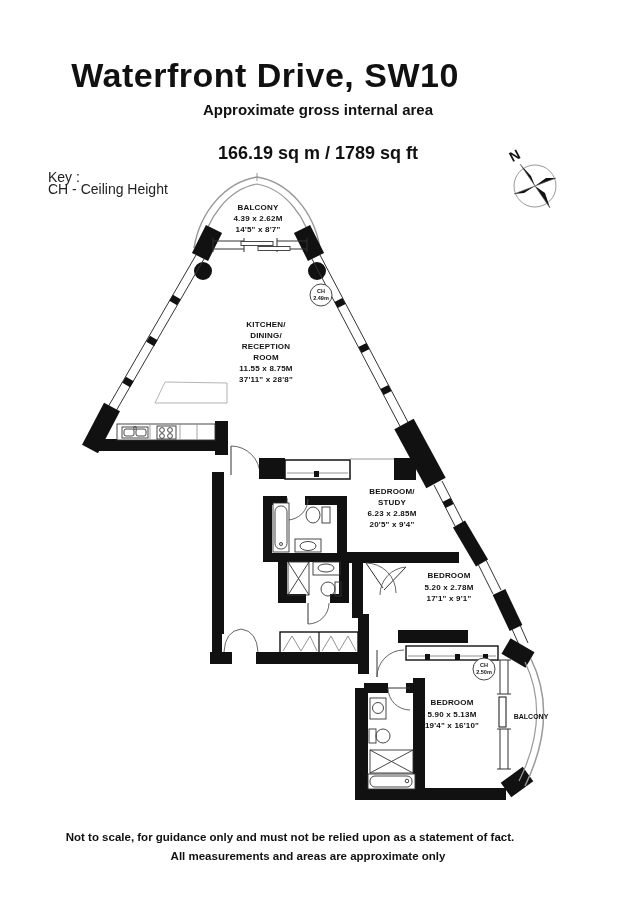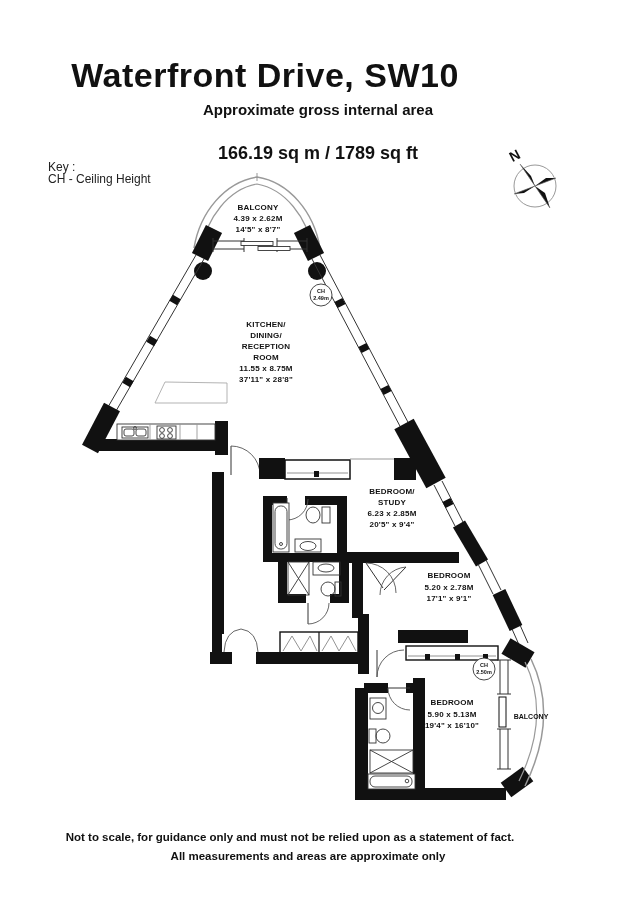--- a/index.html
+++ b/index.html
@@ -2,21 +2,21 @@
 <html><head>
 <meta charset="utf-8">
 <style>
   html,body{margin:0;padding:0;background:#fff;}
   .page{position:relative;width:636px;height:900px;background:#fff;overflow:hidden;
         font-family:"Liberation Sans",sans-serif;color:#111;}
   .abs{position:absolute;}
   .title{top:56px;left:0;width:530px;text-align:center;font-size:34px;font-weight:bold;letter-spacing:.5px;}
   .subtitle{top:101px;left:0;width:636px;text-align:center;font-size:15px;font-weight:bold;}
   .area{top:131px;left:0;width:636px;text-align:center;font-size:18px;font-weight:bold;margin-top:12px;}
-  .keyblock{top:161px;left:48px;font-size:12px;line-height:12px;color:#222;}
+  .keyblock{top:171px;left:48px;font-size:14px;line-height:12px;color:#222;}
   .floorname{top:796px;left:0;width:566px;text-align:center;font-size:21px;font-weight:bold;}
   .disc1{top:831px;left:0;width:580px;text-align:center;font-size:11.5px;font-weight:bold;}
   .disc2{top:850px;left:0;width:616px;text-align:center;font-size:11.5px;font-weight:bold;}
   svg text{font-family:"Liberation Sans",sans-serif;font-weight:bold;fill:#111;}
   .rlabel{font-size:8px;letter-spacing:.2px;}
   .slabel{font-size:7px;}
   .chlabel{font-size:5.5px;}
 </style>
 </head>
 <body>

